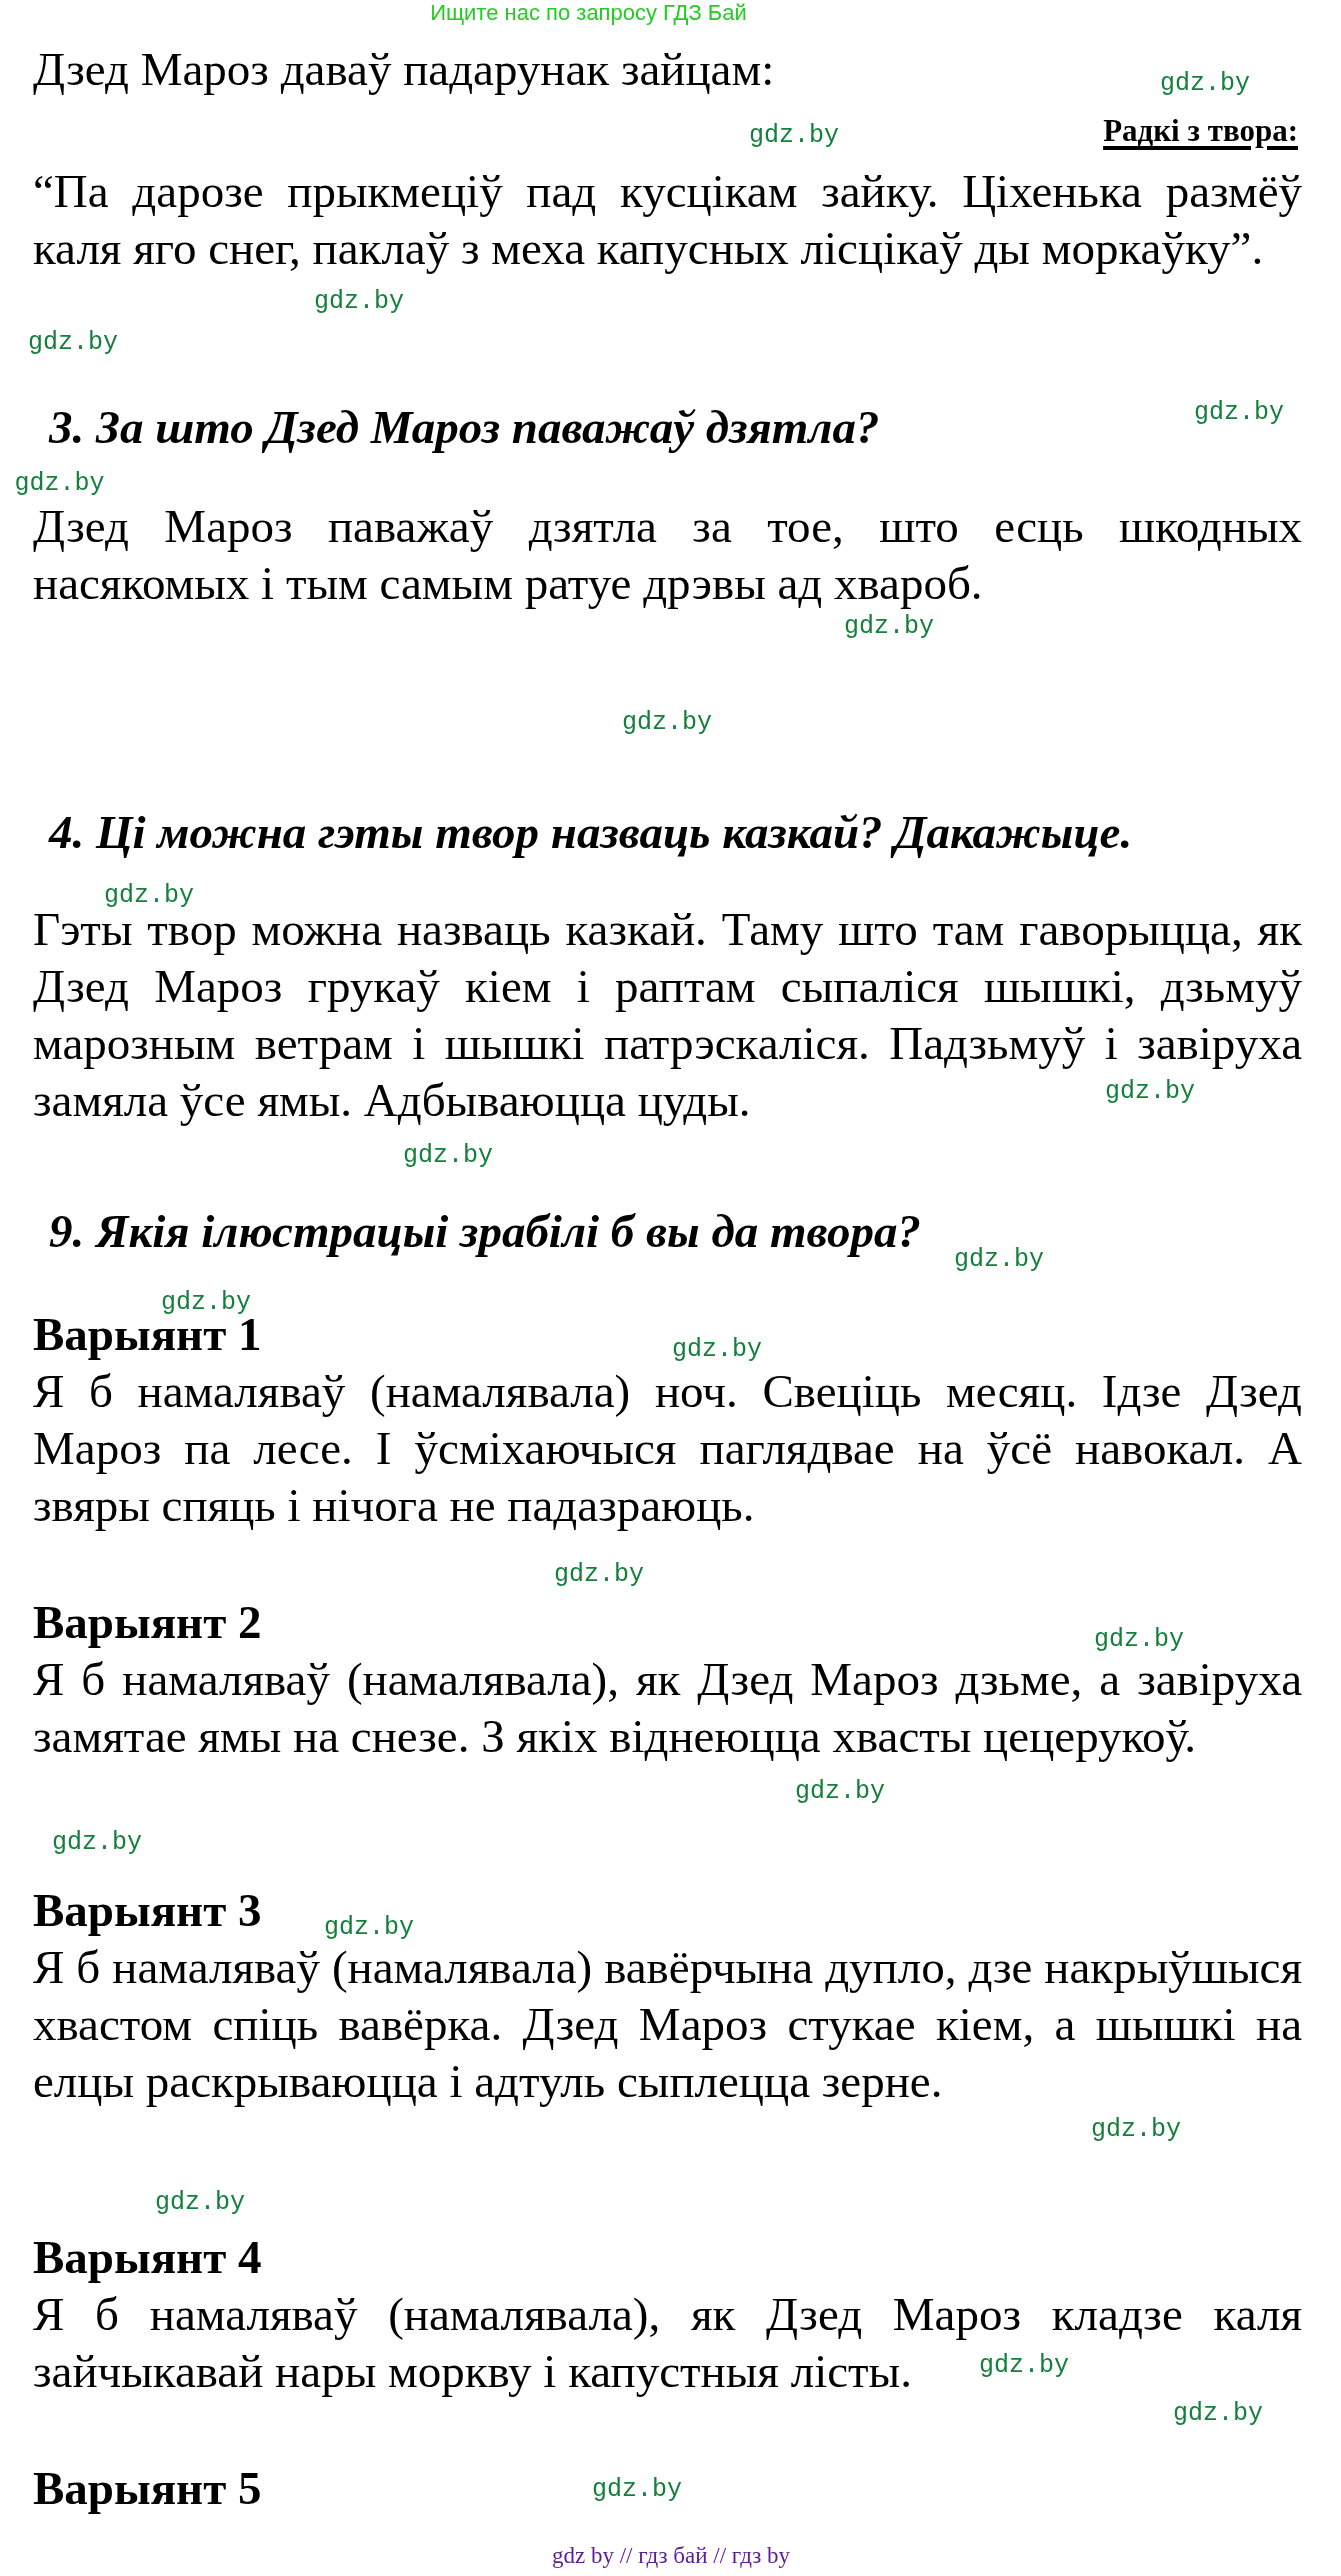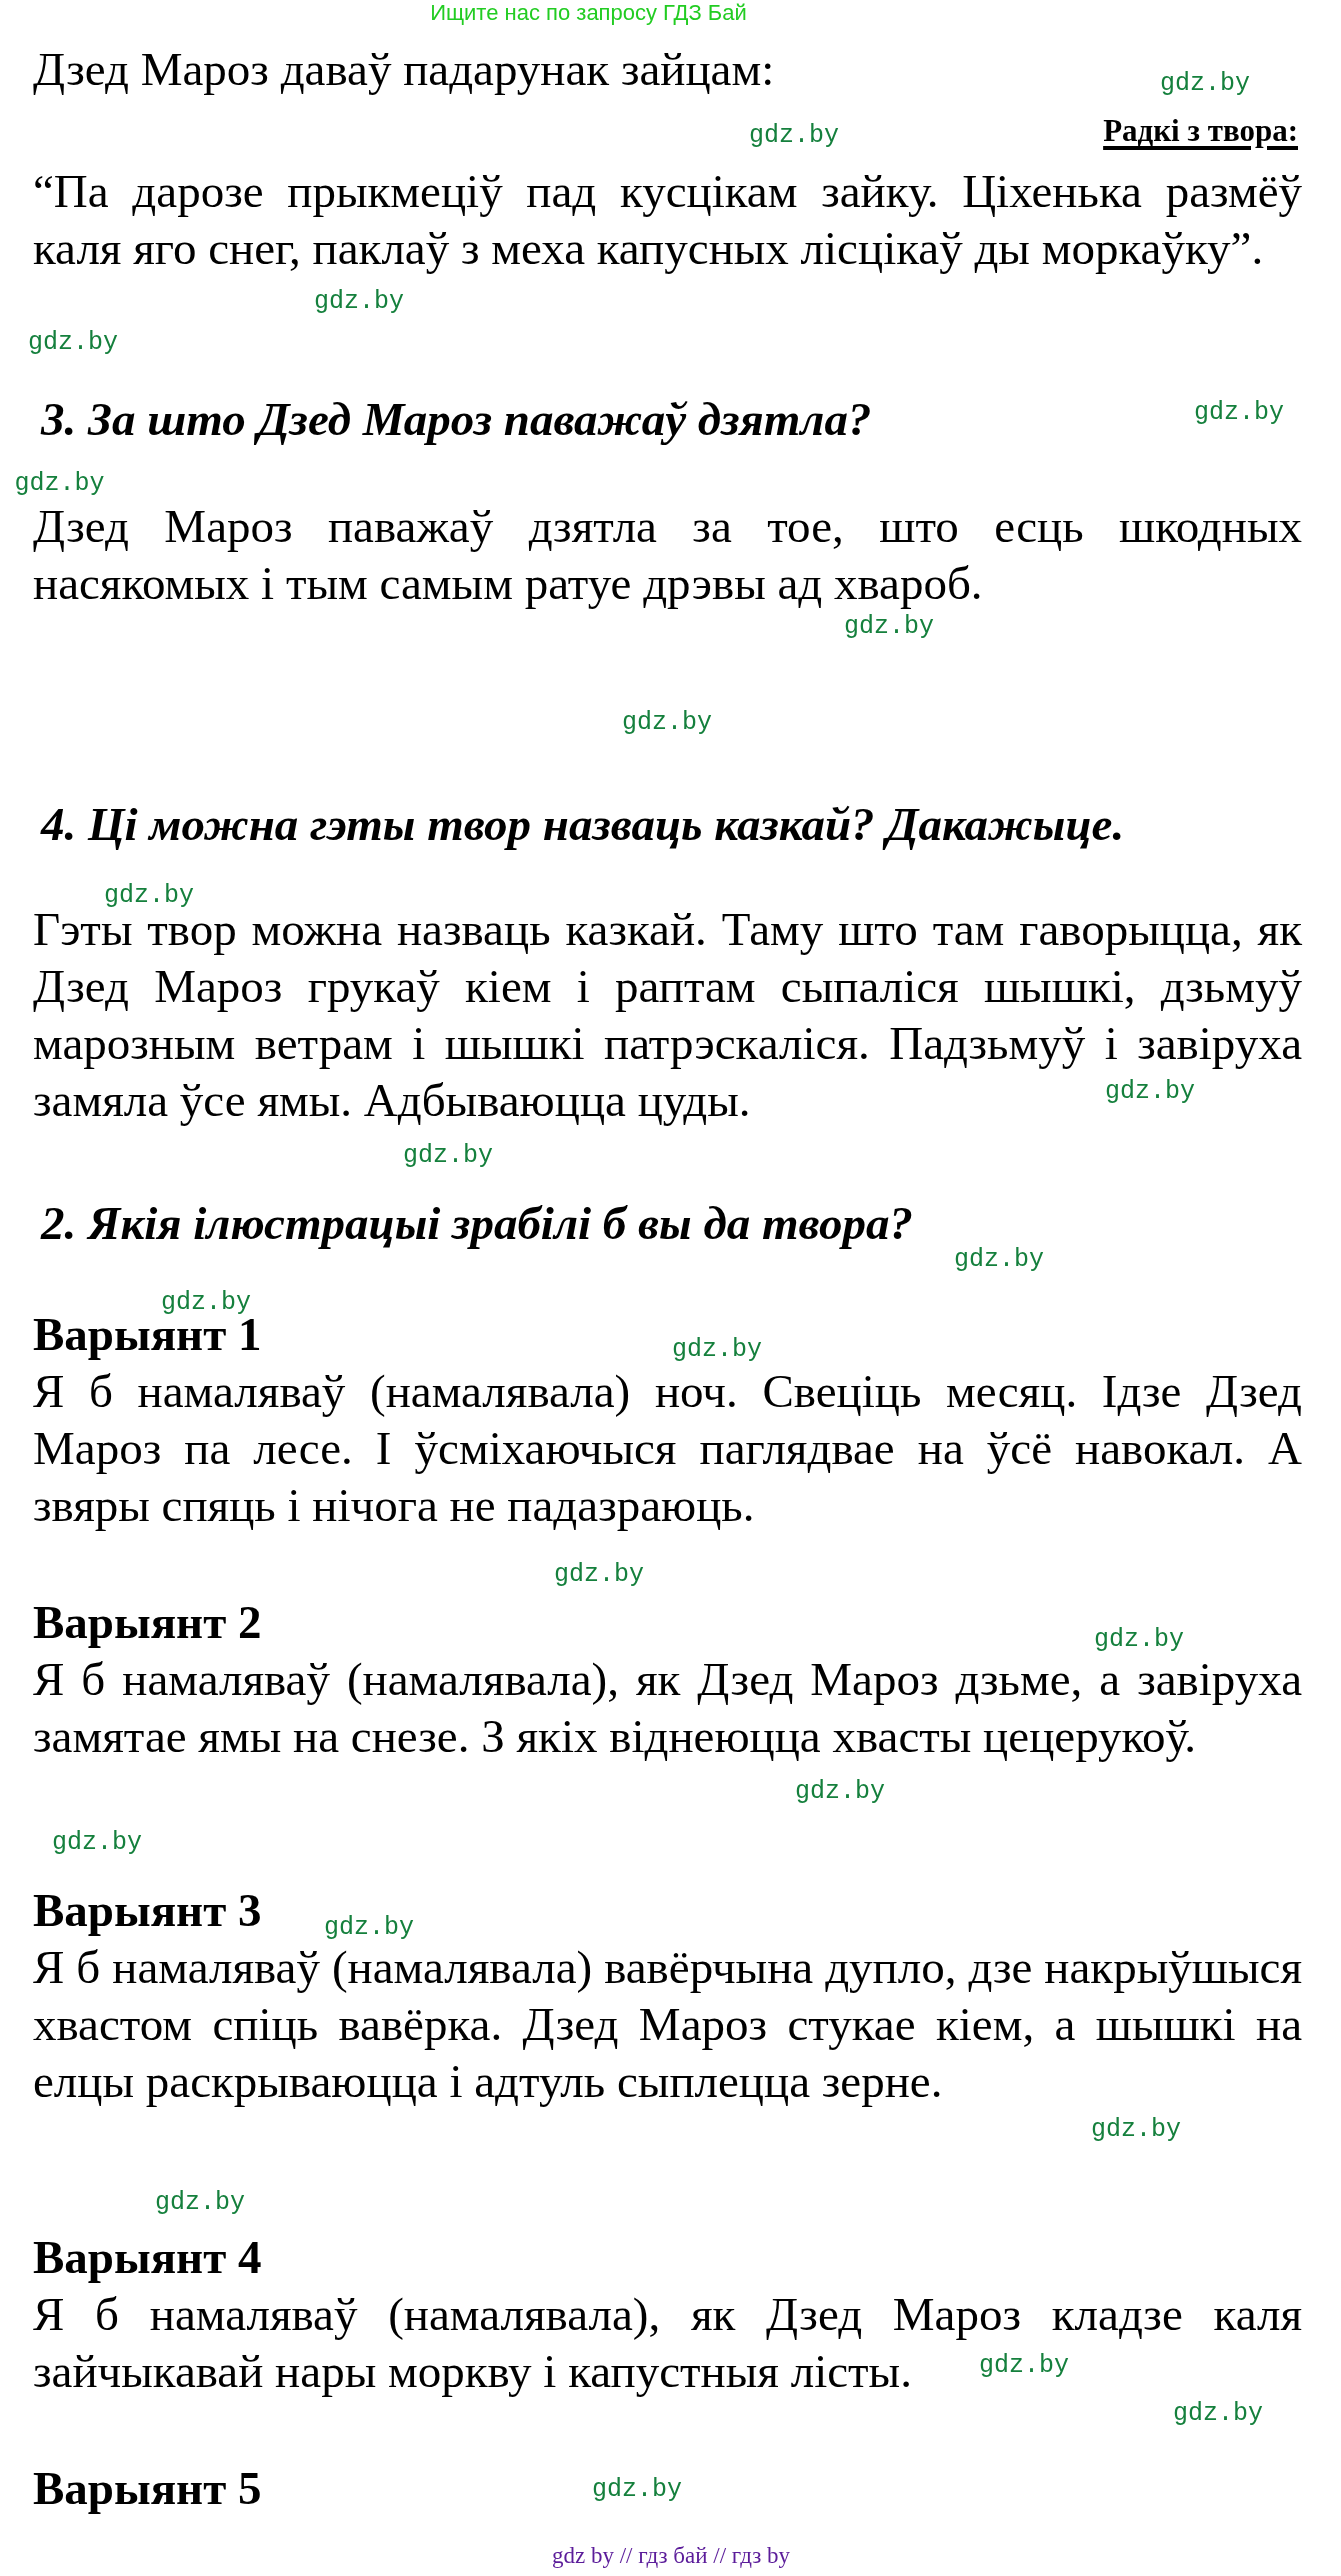--- a/index.html
+++ b/index.html
@@ -2,21 +2,21 @@
 <html style="font-size:13.7px"><head>
 <meta charset="utf-8">
 <style>
   html, body { margin: 0; padding: 0; background: #ffffff; }
   body { width: 1342px; height: 2576px; position: relative; overflow: hidden; font-family: "Liberation Serif", "DejaVu Serif", serif; color: #000; }
   .banner { position: absolute; top: 0; left: 0; width: 1177px; text-align: center; font-family: "Liberation Sans", sans-serif; font-size: 22px; line-height: 26px; color: #22cc22; }
   .block { position: absolute; left: 33px; width: 1269px; }
   .body-text { font-size: 47px; line-height: 57px; text-align: justify; text-align-last: left; margin: 0; }
   .plain-line { font-size: 47px; line-height: 57px; margin: 0; }
   .subhead { font-size: 31px; line-height: 57px; font-weight: bold; text-decoration: underline; text-decoration-thickness: 4.3px; text-underline-offset: 5.2px; margin: 4px; text-align: right; }
-  .question { font-size: 47px; line-height: 57px; font-weight: bold; font-style: italic; margin: 8px; }
+  .question { font-size: 47px; line-height: 57px; font-weight: bold; font-style: italic; margin: 16px; }
   .variant-title { font-size: 47px; line-height: 57px; font-weight: bold; margin: 0; }
   .wm { position: absolute; font-family: Liberation Mono, monospace; font-size: 25px; color: #15803d; line-height: 27.5px; white-space: nowrap; }
   .footer { position: absolute; top: 2543px; left: 0; width: 1342px; text-align: center; font-family: Liberation Serif, serif; font-size: 23px; color: #5b1c9a; }
 </style>
 </head>
 <body>
 
 <div class="banner">Ищите нас по запросу ГДЗ Бай</div>
 
 <div class="block" style="top:41px;">
@@ -33,21 +33,21 @@
 </div>
 
 <div class="block" style="top:788px;">
   <p class="question">4. Ці можна гэты твор назваць казкай? Дакажыце.</p>
 </div>
 <div class="block" style="top:901px;">
   <p class="body-text">Гэты твор можна назваць казкай. Таму што там гаворыцца, як Дзед Мароз грукаў кіем і раптам сыпаліся шышкі, дзьмуў марозным ветрам і шышкі патрэскаліся. Падзьмуў і завіруха замяла ўсе ямы. Адбываюцца цуды.</p>
 </div>
 
 <div class="block" style="top:1187px;">
-  <p class="question">2. Якія ілюстрацыі зрабілі б вы да твора?</p>
+  <p class="question">9. Якія ілюстрацыі зрабілі б вы да твора?</p>
 </div>
 
 <div class="block" style="top:1306px;">
   <p class="variant-title">Варыянт 1</p>
   <p class="body-text">Я б намаляваў (намалявала) ноч. Свеціць месяц.   Ідзе Дзед Мароз па лесе. І ўсміхаючыся паглядвае на ўсё навокал. А звяры спяць і нічога не падазраюць.</p>
 </div>
 
 <div class="block" style="top:1594px;">
   <p class="variant-title">Варыянт 2</p>
   <p class="body-text">Я б намаляваў (намалявала), як Дзед Мароз дзьме, а завіруха замятае ямы на снезе. З якіх віднеюцца хвасты цецерукоў.</p>

